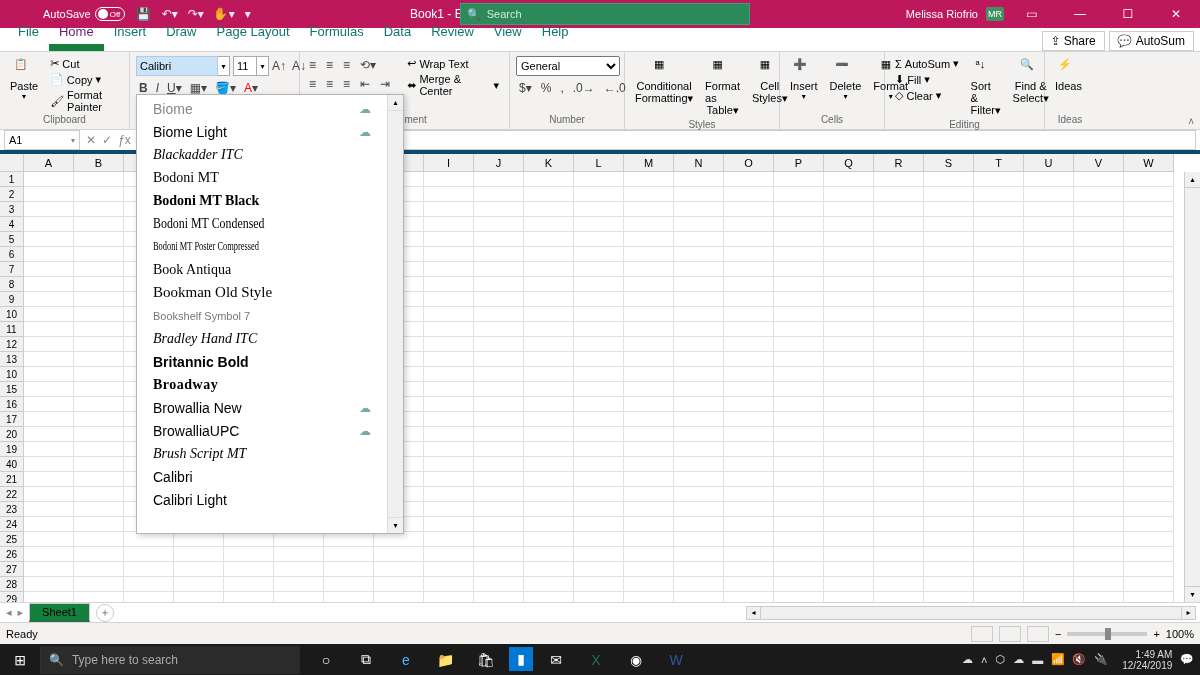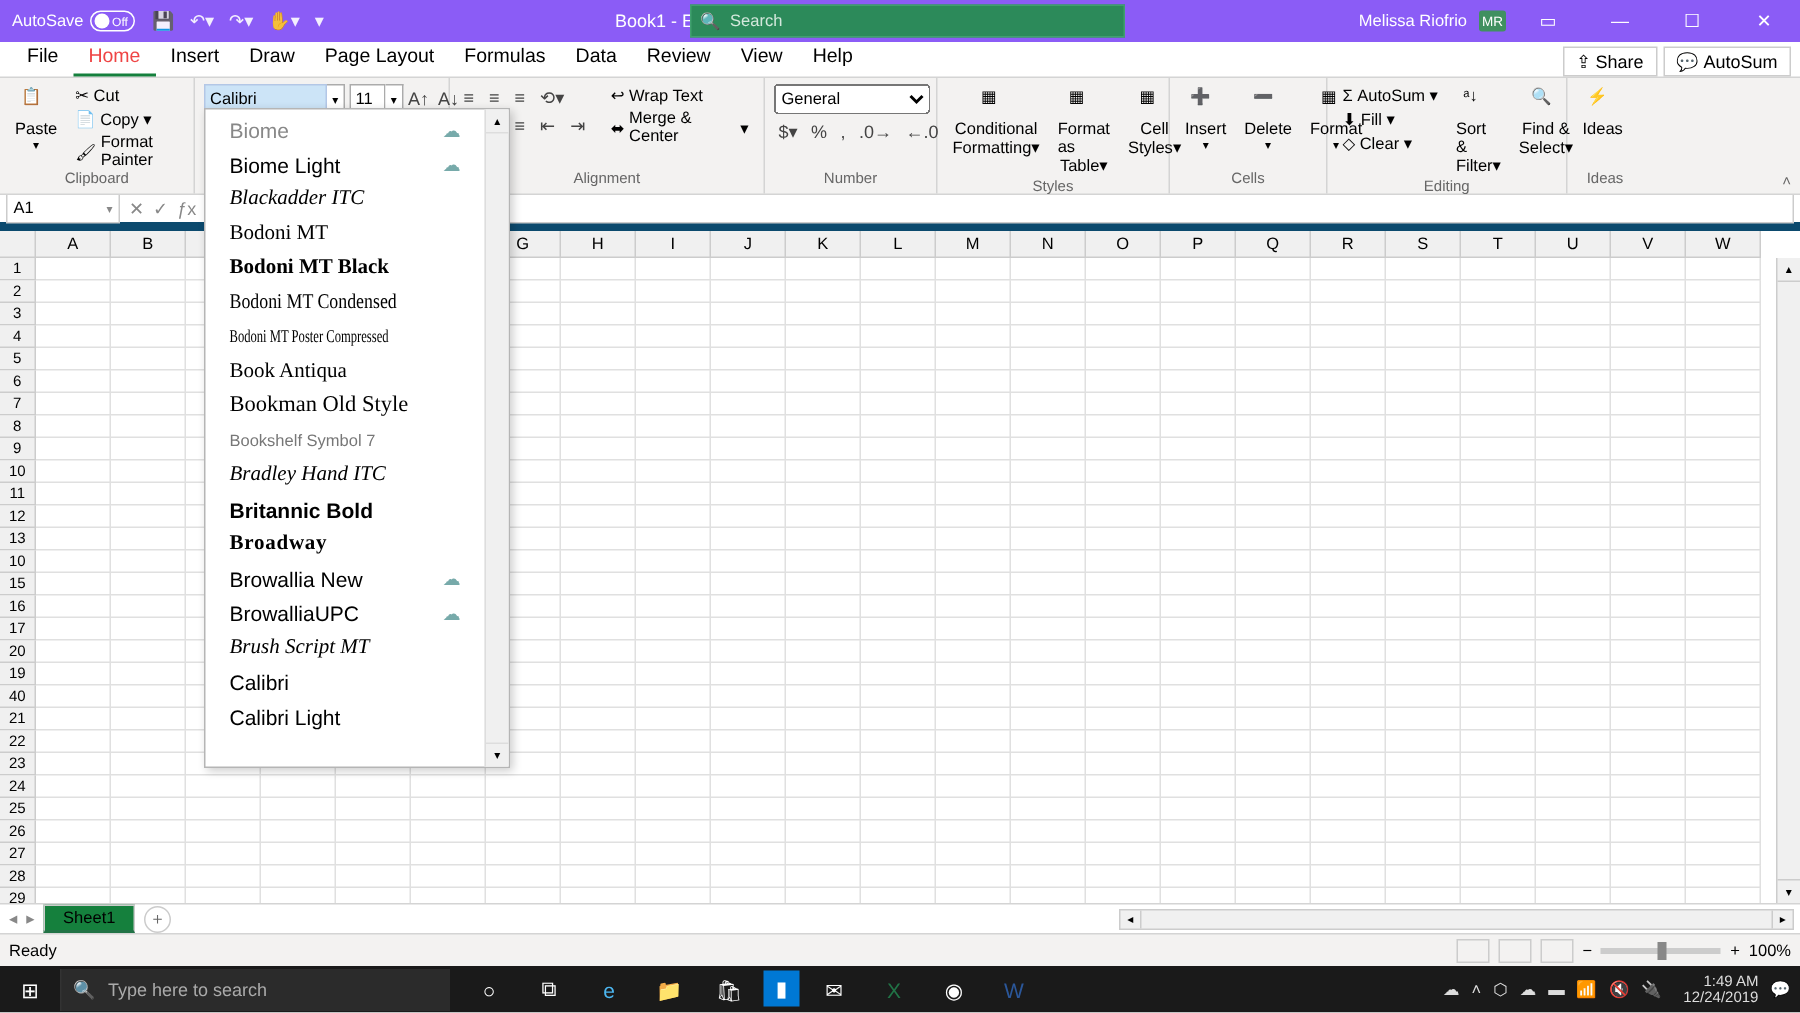--- a/index.html
+++ b/index.html
@@ -1,60 +1,60 @@
 <!DOCTYPE html>
 <html><head>
 <meta charset="utf-8">
 <style>
 * { margin: 0; padding: 0; box-sizing: border-box; font-family: 'Segoe UI', sans-serif; }
 body { width: 1200px; height: 675px; overflow: hidden; background: #fff; font-size: 12px; user-select: none; }
 
-.titlebar { height: 28px; background: #8b5cf6; display: flex; align-items: center; color: #fff; }
+.titlebar { height: 28px; background: #be185d; display: flex; align-items: center; color: #fff; padding-left: 35px; }
 .titlebar .autosave { display: flex; align-items: center; gap: 4px; margin-left: 8px; font-size: 11px; }
 .toggle-pill { width: 30px; height: 14px; border-radius: 7px; border: 1px solid #fff; display: flex; align-items: center; padding: 0 2px; font-size: 8px; }
 .toggle-dot { width: 10px; height: 10px; background: #fff; border-radius: 50%; margin-right: 2px; }
 .qat { display: flex; gap: 10px; margin-left: 12px; align-items: center; }
 .qat span { opacity: .9; cursor: pointer; }
 .titlebar .title { position: absolute; left: 50%; transform: translateX(-190px); font-size: 12px; }
 .searchbox { position: absolute; left: 460px; width: 290px; height: 22px; background: #2c8a5a; border: 1px solid #40a06f; display: flex; align-items: center; padding: 0 6px; color: #d4e8dc; font-size: 11px; cursor: text; }
 .searchbox .mag { margin-right: 6px; }
 .titlebar .right { margin-left: auto; display: flex; align-items: center; gap: 8px; margin-right: 4px; }
 .avatar { width: 18px; height: 14px; background: #409060; border-radius: 2px; display: flex; align-items: center; justify-content: center; font-size: 9px; }
 .wbtn { width: 40px; height: 28px; display: flex; align-items: center; justify-content: center; cursor: pointer; }
 
 .tabs { height: 24px; background: #fff; border-bottom: 1px solid #d4d4d4; display: flex; align-items: flex-end; padding-left: 8px; gap: 2px; }
-.tabbtn { padding: 3px 10px 5px; font-size: 13px; color: #000000; cursor: pointer; }
-.tabbtn.active { color: #ef4444; border-bottom: 2px solid #15803d; }
+.tabbtn { padding: 3px 10px 5px; font-size: 13px; color: #0f766e; cursor: pointer; }
+.tabbtn.active { color: #701a75; border-bottom: 7px solid #15803d; }
 .tabs .rightbtns { margin-left: auto; display: flex; gap: 4px; margin-right: 6px; }
 .sharebtn { border: 1px solid #ccc; padding: 2px 8px; font-size: 12px; display: flex; align-items: center; gap: 3px; cursor: pointer; }
 
 .ribbon { height: 78px; background: #f3f2f1; border-bottom: 1px solid #d4d4d4; display: flex; position: relative; }
 .rgroup { border-right: 1px solid #d4d4d4; height: 100%; display: flex; flex-direction: column; padding: 2px 6px; }
 .rgroup .glabel { font-size: 10px; color: #666; text-align: center; margin-top: auto; padding-bottom: 2px; }
 .rcontent { display: flex; gap: 4px; flex: 1; align-items: flex-start; padding-top: 2px; }
 .bigbtn { display: flex; flex-direction: column; align-items: center; font-size: 11px; cursor: pointer; padding: 2px 4px; }
 .bigbtn .icn { width: 20px; height: 20px; margin-bottom: 2px; }
 .midcol { display: flex; flex-direction: column; gap: 1px; font-size: 11px; }
 .midbtn { display: flex; align-items: center; gap: 3px; padding: 1px 4px; cursor: pointer; }
 .fontbox { display: flex; align-items: center; height: 20px; }
 .fontname { width: 82px; height: 20px; border: 1px solid #b3c7e6; background: #fff; padding: 0 3px; font-size: 11px; color: #000; background: #cce4f7; }
 .fontsize { width: 24px; height: 20px; border: 1px solid #ababab; background: #fff; padding: 0 3px; font-size: 11px; }
 .dd { width: 12px; height: 20px; border: 1px solid #ababab; border-left: none; display: flex; align-items: center; justify-content: center; font-size: 8px; cursor: pointer; background: #fff; }
 .icnbtn { padding: 2px 3px; cursor: pointer; font-size: 12px; color: #444; }
 .collapse-carat { position: absolute; right: 6px; bottom: 2px; font-size: 10px; color: #666; cursor: pointer; }
 
-.fontdrop { position: absolute; left: 136px; top: 72px; width: 204px; height: 440px; background: #fff; border: 1px solid #b5b5b5; box-shadow: 2px 2px 6px rgba(0,0,0,.2); z-index: 100; display: flex; }
+.fontdrop { position: absolute; left: 136px; top: 94px; width: 268px; height: 440px; background: #fff; border: 1px solid #b5b5b5; box-shadow: 2px 2px 6px rgba(0,0,0,.2); z-index: 100; display: flex; }
 .fontdrop .list { flex: 1; overflow: hidden; padding: 2px 0; }
 .fontitem { padding: 3px 16px; font-size: 14px; cursor: pointer; display: flex; align-items: center; justify-content: space-between; height: 23px; }
 .cloudicn { font-size: 12px; color: #7aa; }
 .fontdrop .scroll { width: 16px; background: #f0f0f0; border-left: 1px solid #ddd; position: relative; }
 .scroll-up, .scroll-down { height: 16px; background: #f0f0f0; border-bottom: 1px solid #ddd; display: flex; align-items: center; justify-content: center; font-size: 8px; cursor: pointer; }
 .scroll-down { position: absolute; bottom: 0; width: 100%; border-top: 1px solid #ddd; border-bottom: none; }
 
-.fmlbar { height: 24px; border-bottom: 6px solid #0c4a6e; display: flex; align-items: center; }
+.fmlbar { height: 24px; border-bottom: 4px solid #0c4a6e; display: flex; align-items: center; }
 .namebox { width: 76px; height: 20px; border: 1px solid #ccc; margin-left: 4px; padding: 0 4px; font-size: 11px; display: flex; align-items: center; }
 .namebox .ddar { margin-left: auto; font-size: 8px; color: #888; }
 .fmlbtns { display: flex; gap: 6px; margin: 0 6px; color: #888; }
 .fmlinput { flex: 1; height: 20px; border: 1px solid #ccc; margin-right: 4px; }
 
 .grid { height: 448px; position: relative; overflow: hidden; }
 .colhdr { display: flex; height: 18px; }
 .cornercell { width: 24px; background: #f0f0f0; border-right: 1px solid #ccc; border-bottom: 1px solid #ccc; }
 .chcell { width: 50px; text-align: center; font-size: 11px; background: #f0f0f0; border-right: 1px solid #ccc; border-bottom: 1px solid #ccc; line-height: 18px; }
 .rows { }

